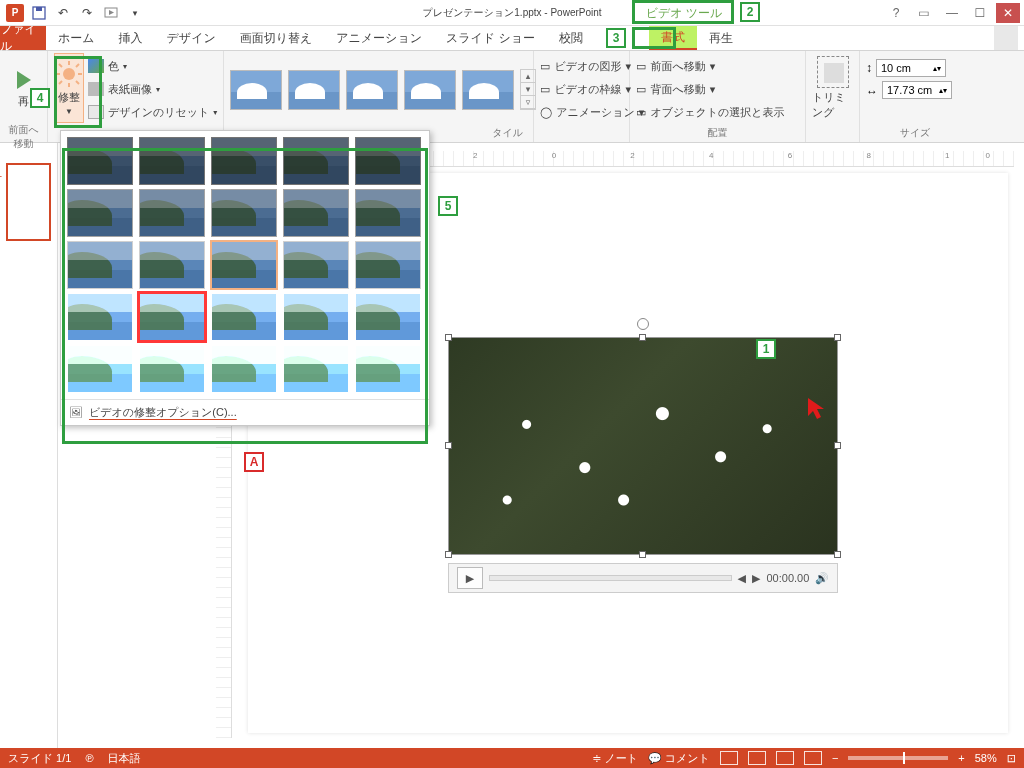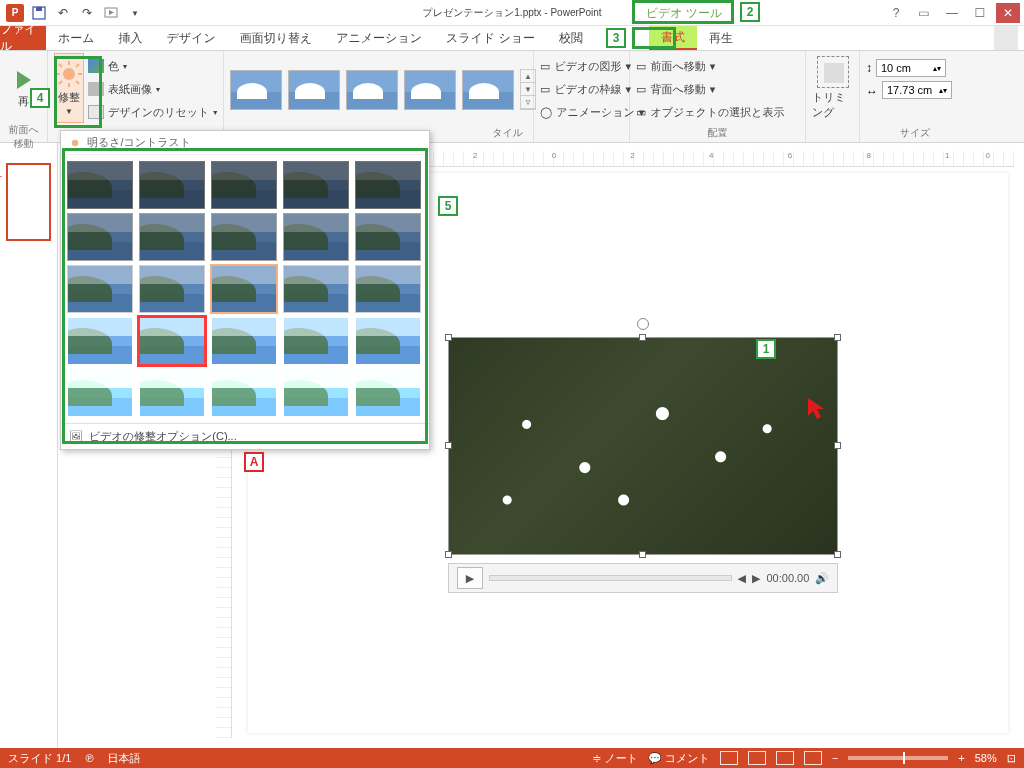--- a/index.html
+++ b/index.html
@@ -315,24 +315,20 @@
         <span>◀</span>
         <span>▶</span>
         <span>00:00.00</span>
         <span>🔊</span>
       </div>
     </div>
   </div>
 </div>
 
 <div class="dropdown">
-  <div class="dropdown-header">
-    <div class="tiny-sun"></div>
-    <span>明るさ/コントラスト</span>
-  </div>
   <div class="thumb-grid">
     <div class="r1">
         <div class="bc-thumb c1"></div>
       </div>
     <div class="r1">
         <div class="bc-thumb"></div>
       </div>
     <div class="r1">
         <div class="bc-thumb"></div>
       </div>

